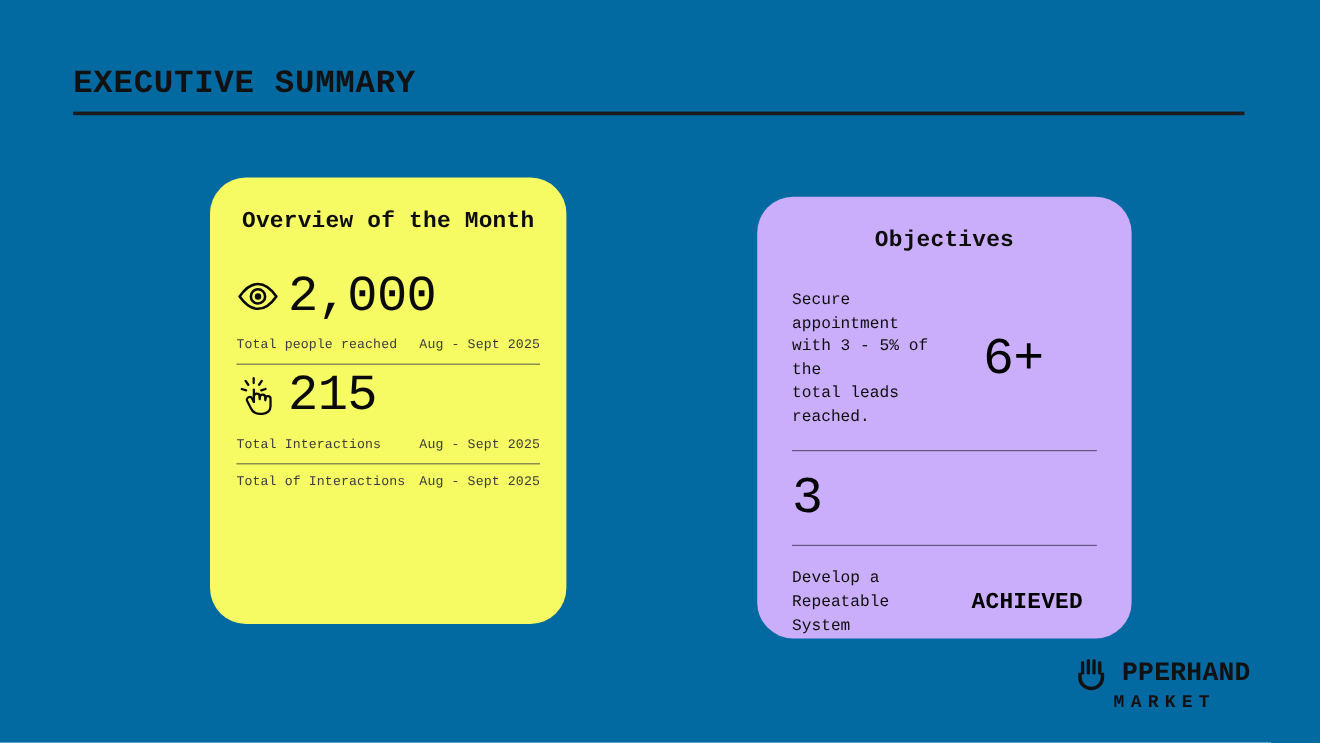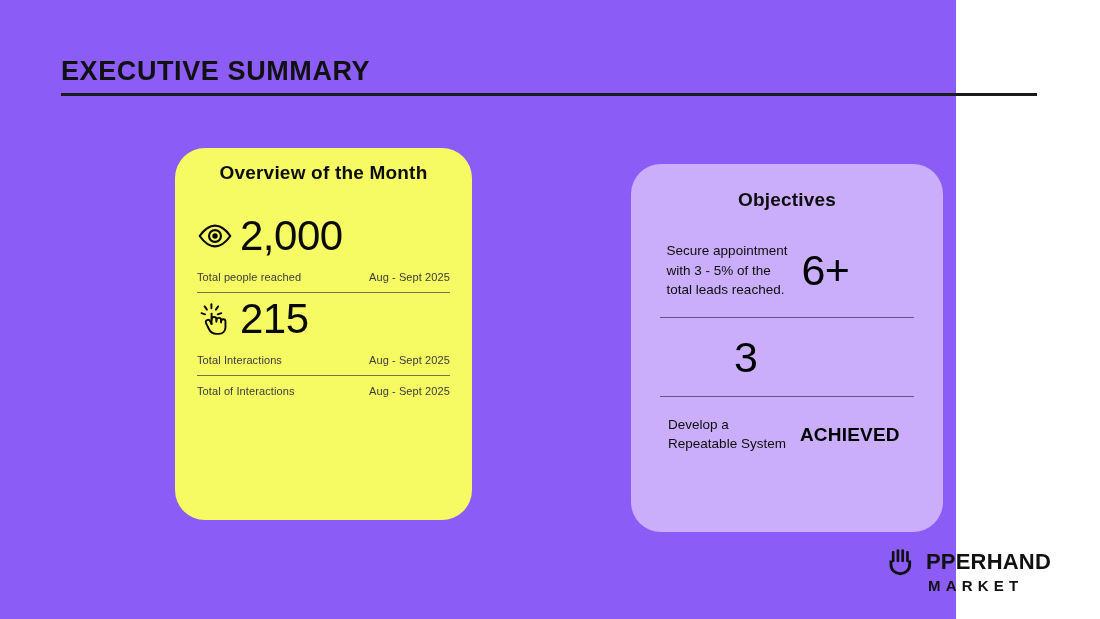--- a/index.html
+++ b/index.html
@@ -7,23 +7,24 @@
   html, body {
     width: 1100px;
     height: 619px;
     background: #ffffff;
     font-family: "Liberation Sans", sans-serif;
     overflow: hidden;
   }
 
   .slide {
     position: relative;
-    width: 956px;
+    width: 1100px;
     height: 619px;
-    background: #8b5cf6;
+    background: #0369a1;
+    font-family: Liberation Mono, monospace;
   }
 
   
   .page-title {
     position: absolute;
     left: 61px;
     top: 56px;
     font-size: 27px;
     font-weight: 700;
     letter-spacing: 0.6px;
@@ -59,21 +60,21 @@
     background: #caaefb;
   }
 
   .card-title {
     text-align: center;
     font-size: 19px;
     font-weight: 700;
     color: #0d0d0d;
     letter-spacing: 0.2px;
   }
-  .card-yellow .card-title { margin-top: 14px; }
+  .card-yellow .card-title { margin-top: 25px; }
   .card-purple .card-title { margin-top: 25px; }
 
   
   .metrics {
     margin: 26px 22px 0 22px;
   }
   .metric { position: relative; }
   .metric-main {
     display: flex;
     align-items: center;
@@ -114,21 +115,21 @@
   .metric + .metric { }
 
   
   .objectives {
     margin: 30px 29px 0 29px;
   }
   .objective { position: relative; }
   .objective-row {
     display: flex;
     align-items: center;
-    justify-content: center;
+    justify-content: flex-start;
     gap: 14px;
   }
   .objective-text {
     font-size: 13.5px;
     line-height: 1.45;
     color: #0d0d0d;
     max-width: 160px;
     white-space: pre-line;
   }
   .objective-value {
@@ -160,21 +161,20 @@
     left: 897px;
     top: 548px;
     width: 145px;
     height: 48px;
   }
   .logo-top {
     display: flex;
     align-items: center;
     gap: 10px;
     height: 28px;
-    justify-content: center;
   }
   .logo-mark { width: 28px; height: 28px; display: block; }
   .logo-wordmark {
     font-size: 22px;
     font-weight: 700;
     color: #111111;
     letter-spacing: 0.2px;
     line-height: 1;
   }
   .logo-sub {

